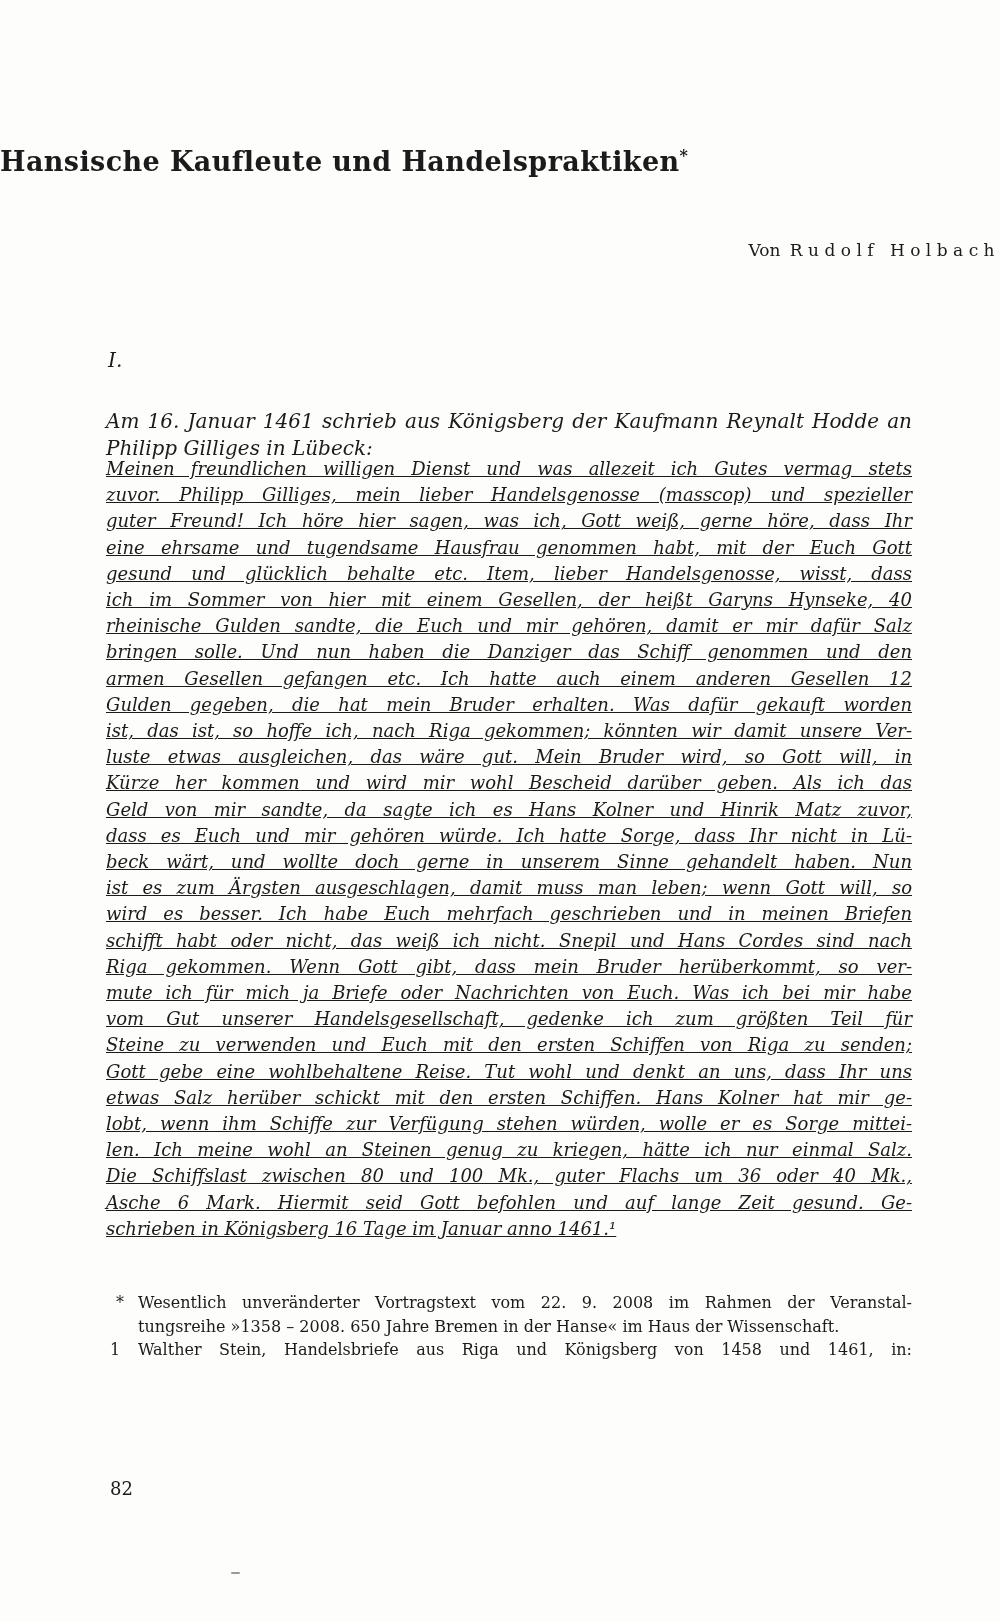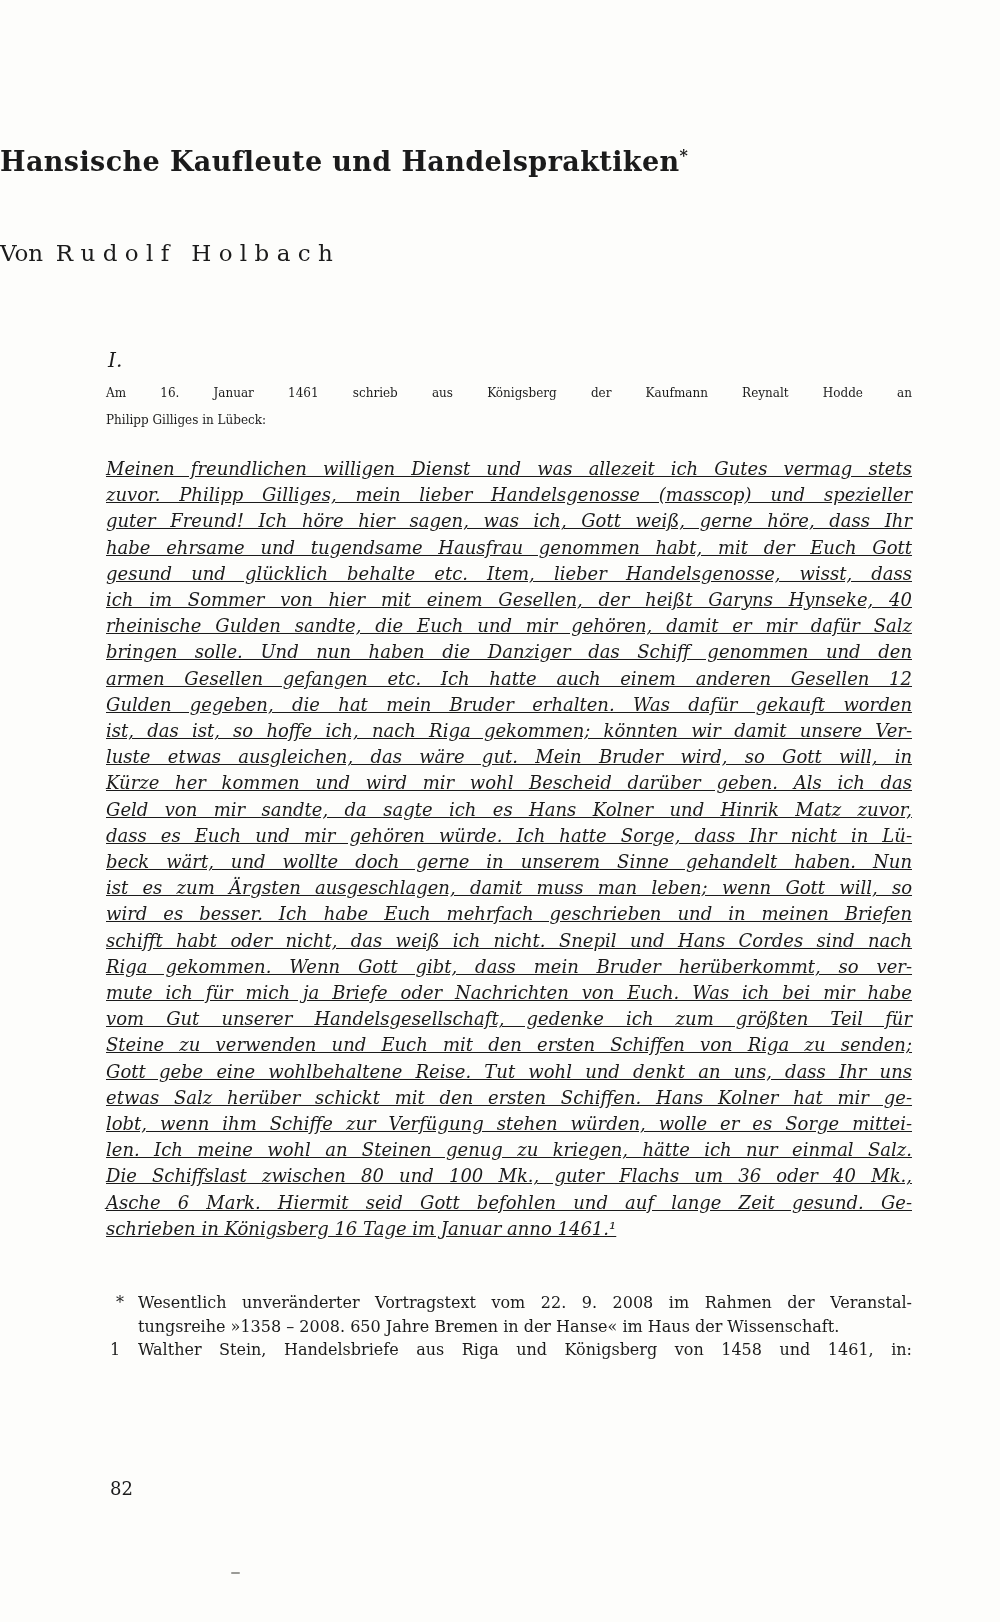--- a/index.html
+++ b/index.html
@@ -16,36 +16,36 @@
     overflow: hidden;
   }
   .title {
     position: absolute; top: 146px; left: 0; width: 1000px;
     margin: 0; text-align: left;
     font-size: 27px; font-weight: 700; letter-spacing: 0.4px;
   }
   .title sup { font-size: 16px; vertical-align: super; }
   .byline {
     position: absolute; top: 240px; left: 0; width: 1000px;
-    text-align: left; font-size: 23px;
+    text-align: right; font-size: 17px;
   }
   .byline-name { letter-spacing: 0.32em; margin-left: 0.55em; }
   .section-heading {
     position: absolute; top: 348px; left: 108px;
     font-size: 20px; font-style: italic;
   }
   .lines > div {
     text-align: justify;
     text-align-last: justify;
   }
   .lines > div:last-child { text-align-last: left; }
   .lines.stretch-last > div:last-child { text-align-last: justify; }
   .intro {
-    position: absolute; top: 380px; left: 106px; width: 806px;
-    font-size: 12px; line-height: 27px;
+    position: absolute; top: 408px; left: 106px; width: 806px;
+    font-size: 20px; line-height: 27px; font-style: italic;
   }
   .quote {
     position: absolute; top: 456px; left: 106px; width: 806px;
     font-size: 18px; line-height: 26.2px;
     font-style: italic;
     text-decoration: underline;
   }
   .footnotes {
     position: absolute; top: 1291px; left: 106px; width: 806px;
     font-size: 16px; line-height: 23.6px;
@@ -76,21 +76,21 @@
 
   <div class="intro lines">
       <div>Am 16. Januar 1461 schrieb aus Königsberg der Kaufmann Reynalt Hodde an</div>
       <div>Philipp Gilliges in Lübeck:</div>
     </div>
 
   <div class="quote lines">
       <div>Meinen freundlichen willigen Dienst und was allezeit ich Gutes vermag stets</div>
       <div>zuvor. Philipp Gilliges, mein lieber Handelsgenosse (masscop) und spezieller</div>
       <div>guter Freund! Ich höre hier sagen, was ich, Gott weiß, gerne höre, dass Ihr</div>
-      <div>habe ehrsame und tugendsame Hausfrau genommen habt, mit der Euch Gott</div>
+      <div>eine ehrsame und tugendsame Hausfrau genommen habt, mit der Euch Gott</div>
       <div>gesund und glücklich behalte etc. Item, lieber Handelsgenosse, wisst, dass</div>
       <div>ich im Sommer von hier mit einem Gesellen, der heißt Garyns Hynseke, 40</div>
       <div>rheinische Gulden sandte, die Euch und mir gehören, damit er mir dafür Salz</div>
       <div>bringen solle. Und nun haben die Danziger das Schiff genommen und den</div>
       <div>armen Gesellen gefangen etc. Ich hatte auch einem anderen Gesellen 12</div>
       <div>Gulden gegeben, die hat mein Bruder erhalten. Was dafür gekauft worden</div>
       <div>ist, das ist, so hoffe ich, nach Riga gekommen; könnten wir damit unsere Ver-</div>
       <div>luste etwas ausgleichen, das wäre gut. Mein Bruder wird, so Gott will, in</div>
       <div>Kürze her kommen und wird mir wohl Bescheid darüber geben. Als ich das</div>
       <div>Geld von mir sandte, da sagte ich es Hans Kolner und Hinrik Matz zuvor,</div>

